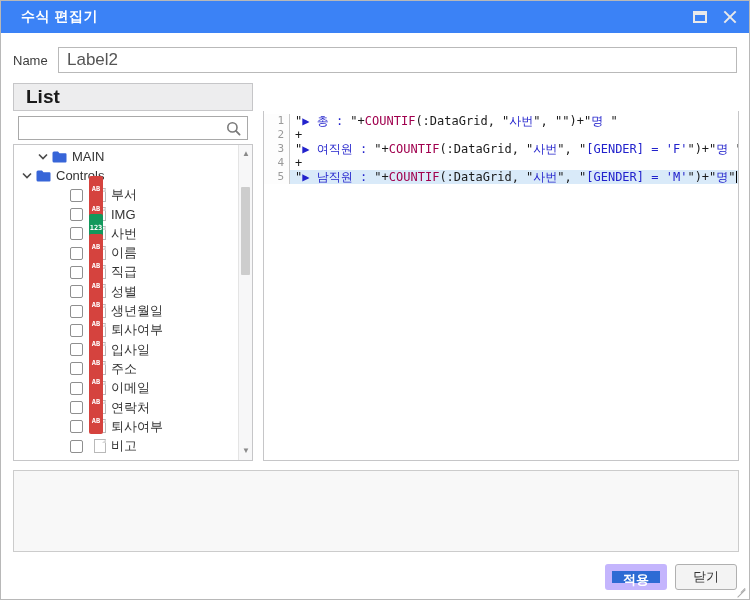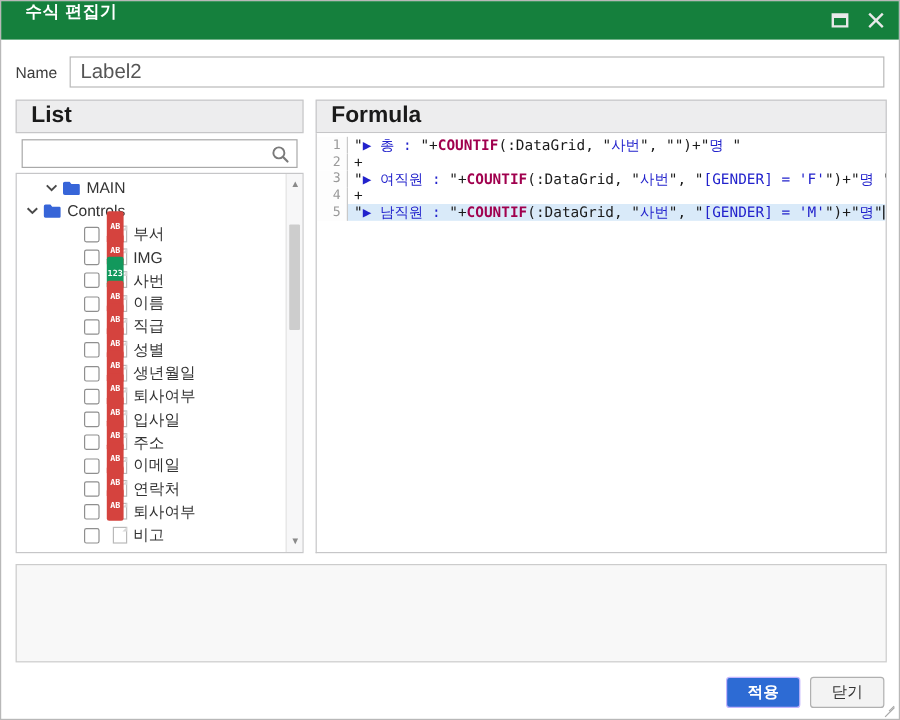--- a/index.html
+++ b/index.html
@@ -11,22 +11,22 @@
     overflow:hidden;
   }
   .dialog {
     position:absolute; left:0; top:0; width:750px; height:600px;
     background:#ffffff;
     border:1px solid #b8b8b8;
   }
   
   .titlebar {
     position:absolute; left:0; top:0; right:0; height:32px;
-    background:#15803d;
-    display:flex; 
+    background:#3b82f6;
+    display:flex; align-items:center;
     padding:0 12px 0 20px;
   }
   .titlebar .title {
     color:#ffffff; font-size:14px; font-weight:bold; letter-spacing:0.5px;
   }
   .titlebar .win-buttons { margin-left:auto; display:flex; align-items:center; gap:16px; }
   .btn-maximize {
     width:14px; height:12px; border:2px solid #e9e9ea; border-top-width:4px;
     background:transparent; cursor:pointer;
   }
@@ -127,35 +127,35 @@
   }
   .code-line .ln {
     width:26px; flex:0 0 auto; text-align:right; padding-right:5px;
     color:#9a9a9a; border-right:1px solid #c9c9c9; align-self:stretch;
     font-size:11px; line-height:14px; background:#fdfdfd;
   }
   .code-line .code { padding-left:5px; white-space:pre; flex:1 1 auto; height:14px; }
   .code-line.active .code { background:#d9eaf9; }
   .seg-p { color:#1a1a1a; }
   .seg-s { color:#2222cc; }
-  .seg-f { color:#a0004e; font-weight:bold; }
+  .seg-f { color:#a0004e; font-weight:normal; }
   .caret {
     display:inline-block; width:1px; height:12px; background:#000;
     vertical-align:-2px;
   }
   
   .desc-panel {
     position:absolute; left:12px; top:469px; width:726px; height:82px;
     background:#f8f8f8; border:1px solid #cccccc;
   }
   .footer { position:absolute; left:0; right:12px; top:563px; height:27px;
     display:flex; justify-content:flex-end; gap:8px; }
   .btn { width:62px; height:26px; font-size:13px; border-radius:3px;
     cursor:pointer; font-family:"Liberation Sans", sans-serif; }
-  .btn-apply { background:#2d6bd4; border:1px solid #c4b5fd; color:#fff; font-weight:bold;font-family:Liberation Mono, monospace; }
+  .btn-apply { background:#2d6bd4; border:7px solid #c4b5fd; color:#fff; font-weight:bold;font-family:Liberation Mono, monospace; }
   .btn-closefoot { background:#f3f3f3; border:1px solid #b0b0b0; color:#333; }
   .resize-grip { position:absolute; right:3px; bottom:3px; width:9px; height:9px; }
   .resize-grip::before, .resize-grip::after {
     content:""; position:absolute; background:#a9a9a9; height:1px;
     transform:rotate(-45deg);
   }
   .resize-grip::before { width:11px; left:-1px; top:6px; }
   .resize-grip::after  { width:6px;  left:3px; top:3px; }
 </style>
 </head>
@@ -321,23 +321,20 @@
         </div>
       <div class="tree-sb">
         <div class="arrow up">▲</div>
         <div class="thumb"></div>
         <div class="arrow down">▼</div>
       </div>
     </div>
   </div>
 
   <div class="formula-panel">
-    <div class="panel-header">
-      <span>Formula</span>
-    </div>
     <div class="code-box" id="code-root">
         <div class="code-line">
           <span class="ln">1</span>
           <span class="code"><span class="seg-p">"</span><span class="seg-s">▶ 총 : </span><span class="seg-p">"+</span><span class="seg-f">COUNTIF</span><span class="seg-p">(:DataGrid, </span><span class="seg-p">"</span><span class="seg-s">사번</span><span class="seg-p">", "")+</span><span class="seg-p">"</span><span class="seg-s">명 </span><span class="seg-p">"</span></span>
         </div>
         <div class="code-line">
           <span class="ln">2</span>
           <span class="code"><span class="seg-p">+</span></span>
         </div>
         <div class="code-line">

